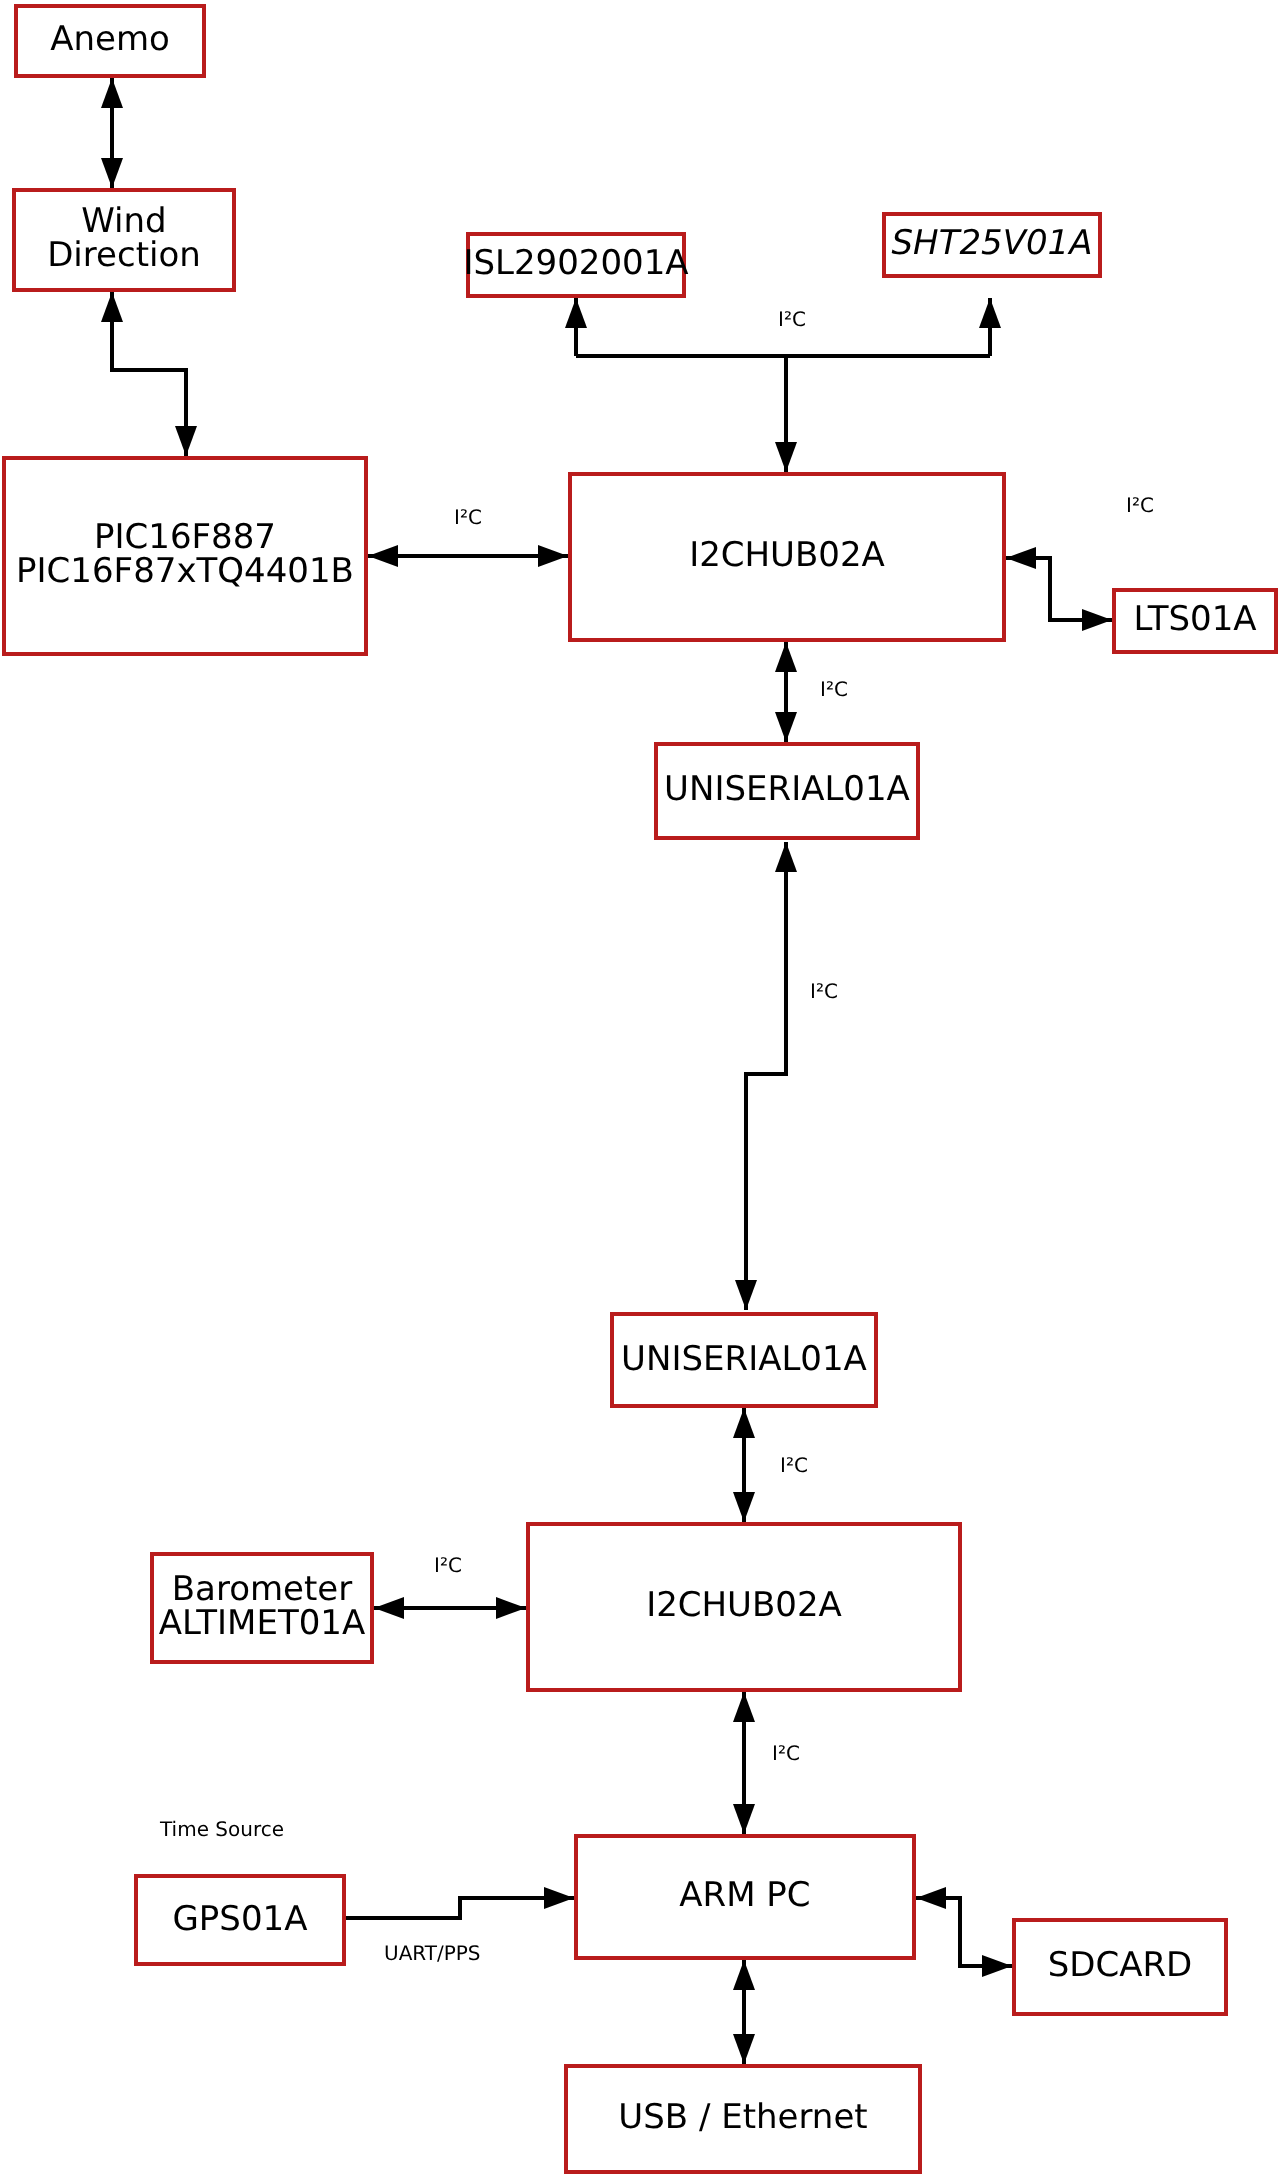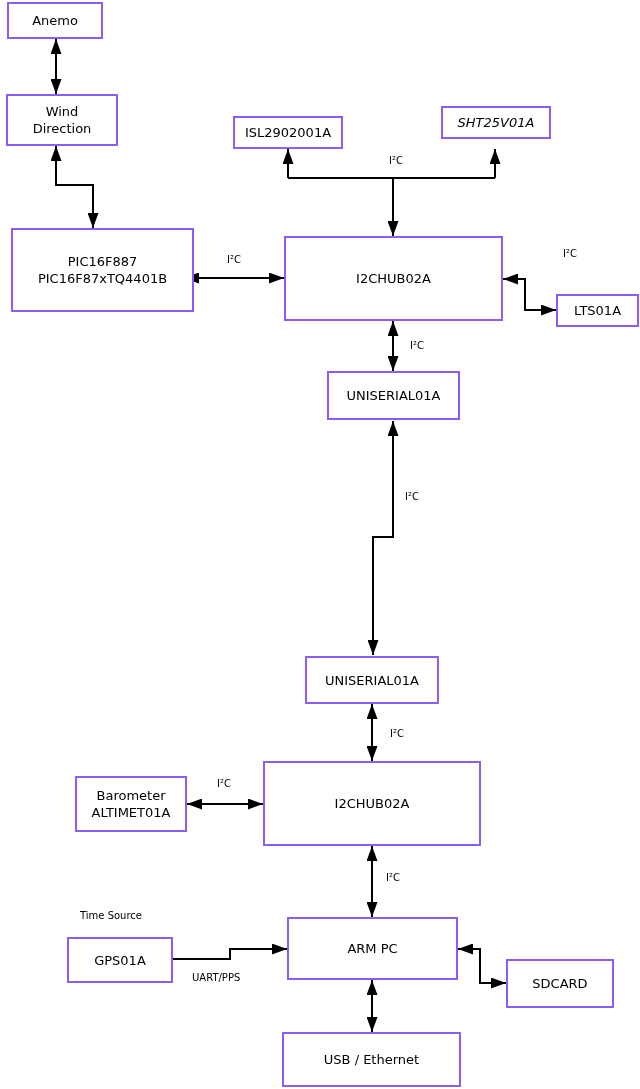--- a/index.html
+++ b/index.html
@@ -18,28 +18,28 @@
   .wires {
     position: absolute;
     left: 0;
     top: 0;
     width: 640px;
     height: 1089px;
   }
   .node {
     position: absolute;
     box-sizing: border-box;
-    border: 2px solid #8b5cf6;
+    border: 2px solid #b91c1c;
     background: #ffffff;
     display: flex;
     flex-direction: column;
     align-items: center;
     justify-content: center;
     text-align: center;
-    font-size: 13px;
+    font-size: 17px;
     line-height: 17px;
     color: #000000;
     z-index: 2;
   }
   .edge-label, .annotation {
     position: absolute;
     font-size: 10px;
     line-height: 15px;
     color: #000000;
     white-space: nowrap;
@@ -79,21 +79,21 @@
 
   <div class="node" style="left:7px; top:2px; width:96px; height:37px;">
     <div>Anemo</div>
   </div>
 
   <div class="node" style="left:6px; top:94px; width:112px; height:52px;">
     <div>Wind</div>
     <div>Direction</div>
   </div>
 
-  <div class="node" style="left:11px; top:228px; width:183px; height:84px;">
+  <div class="node" style="left:1px; top:228px; width:183px; height:100px;">
     <div>PIC16F887</div>
     <div>PIC16F87xTQ4401B</div>
   </div>
 
   <div class="node" style="left:233px; top:116px; width:110px; height:33px;">
     <div>ISL2902001A</div>
   </div>
 
   <div class="node" style="left:441px; top:106px; width:110px; height:33px;font-style:italic;">
     <div>SHT25V01A</div>

